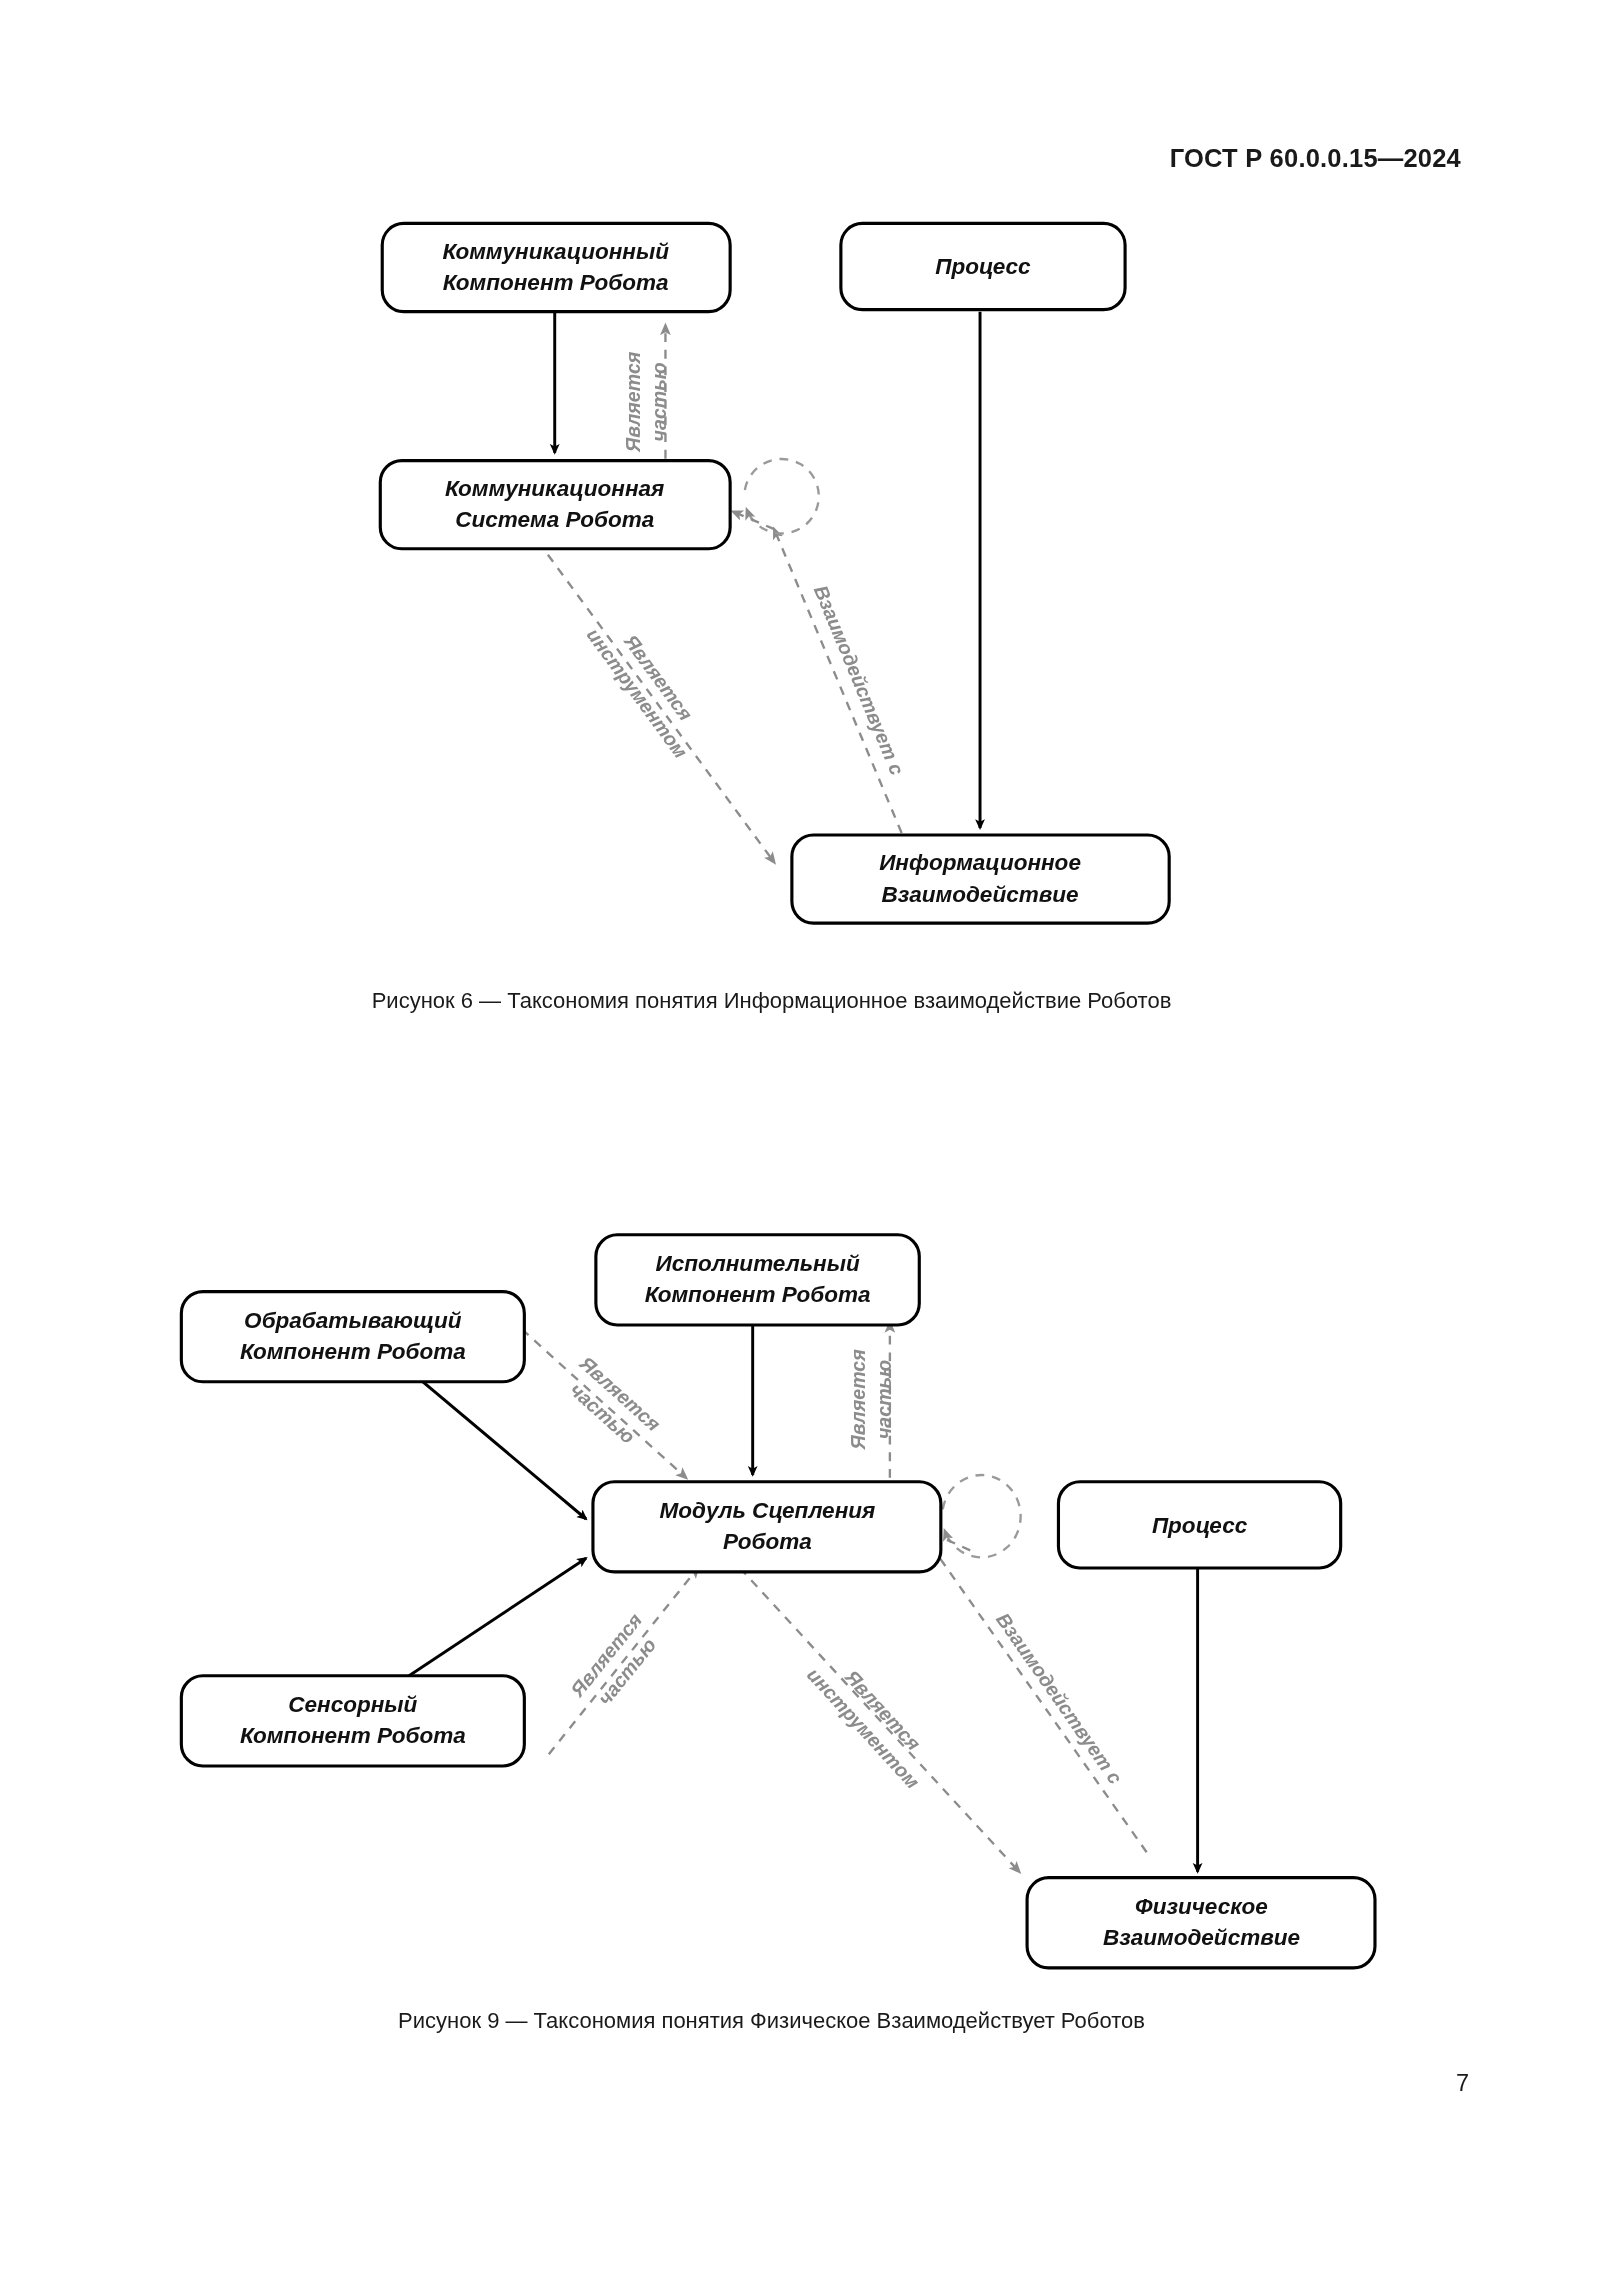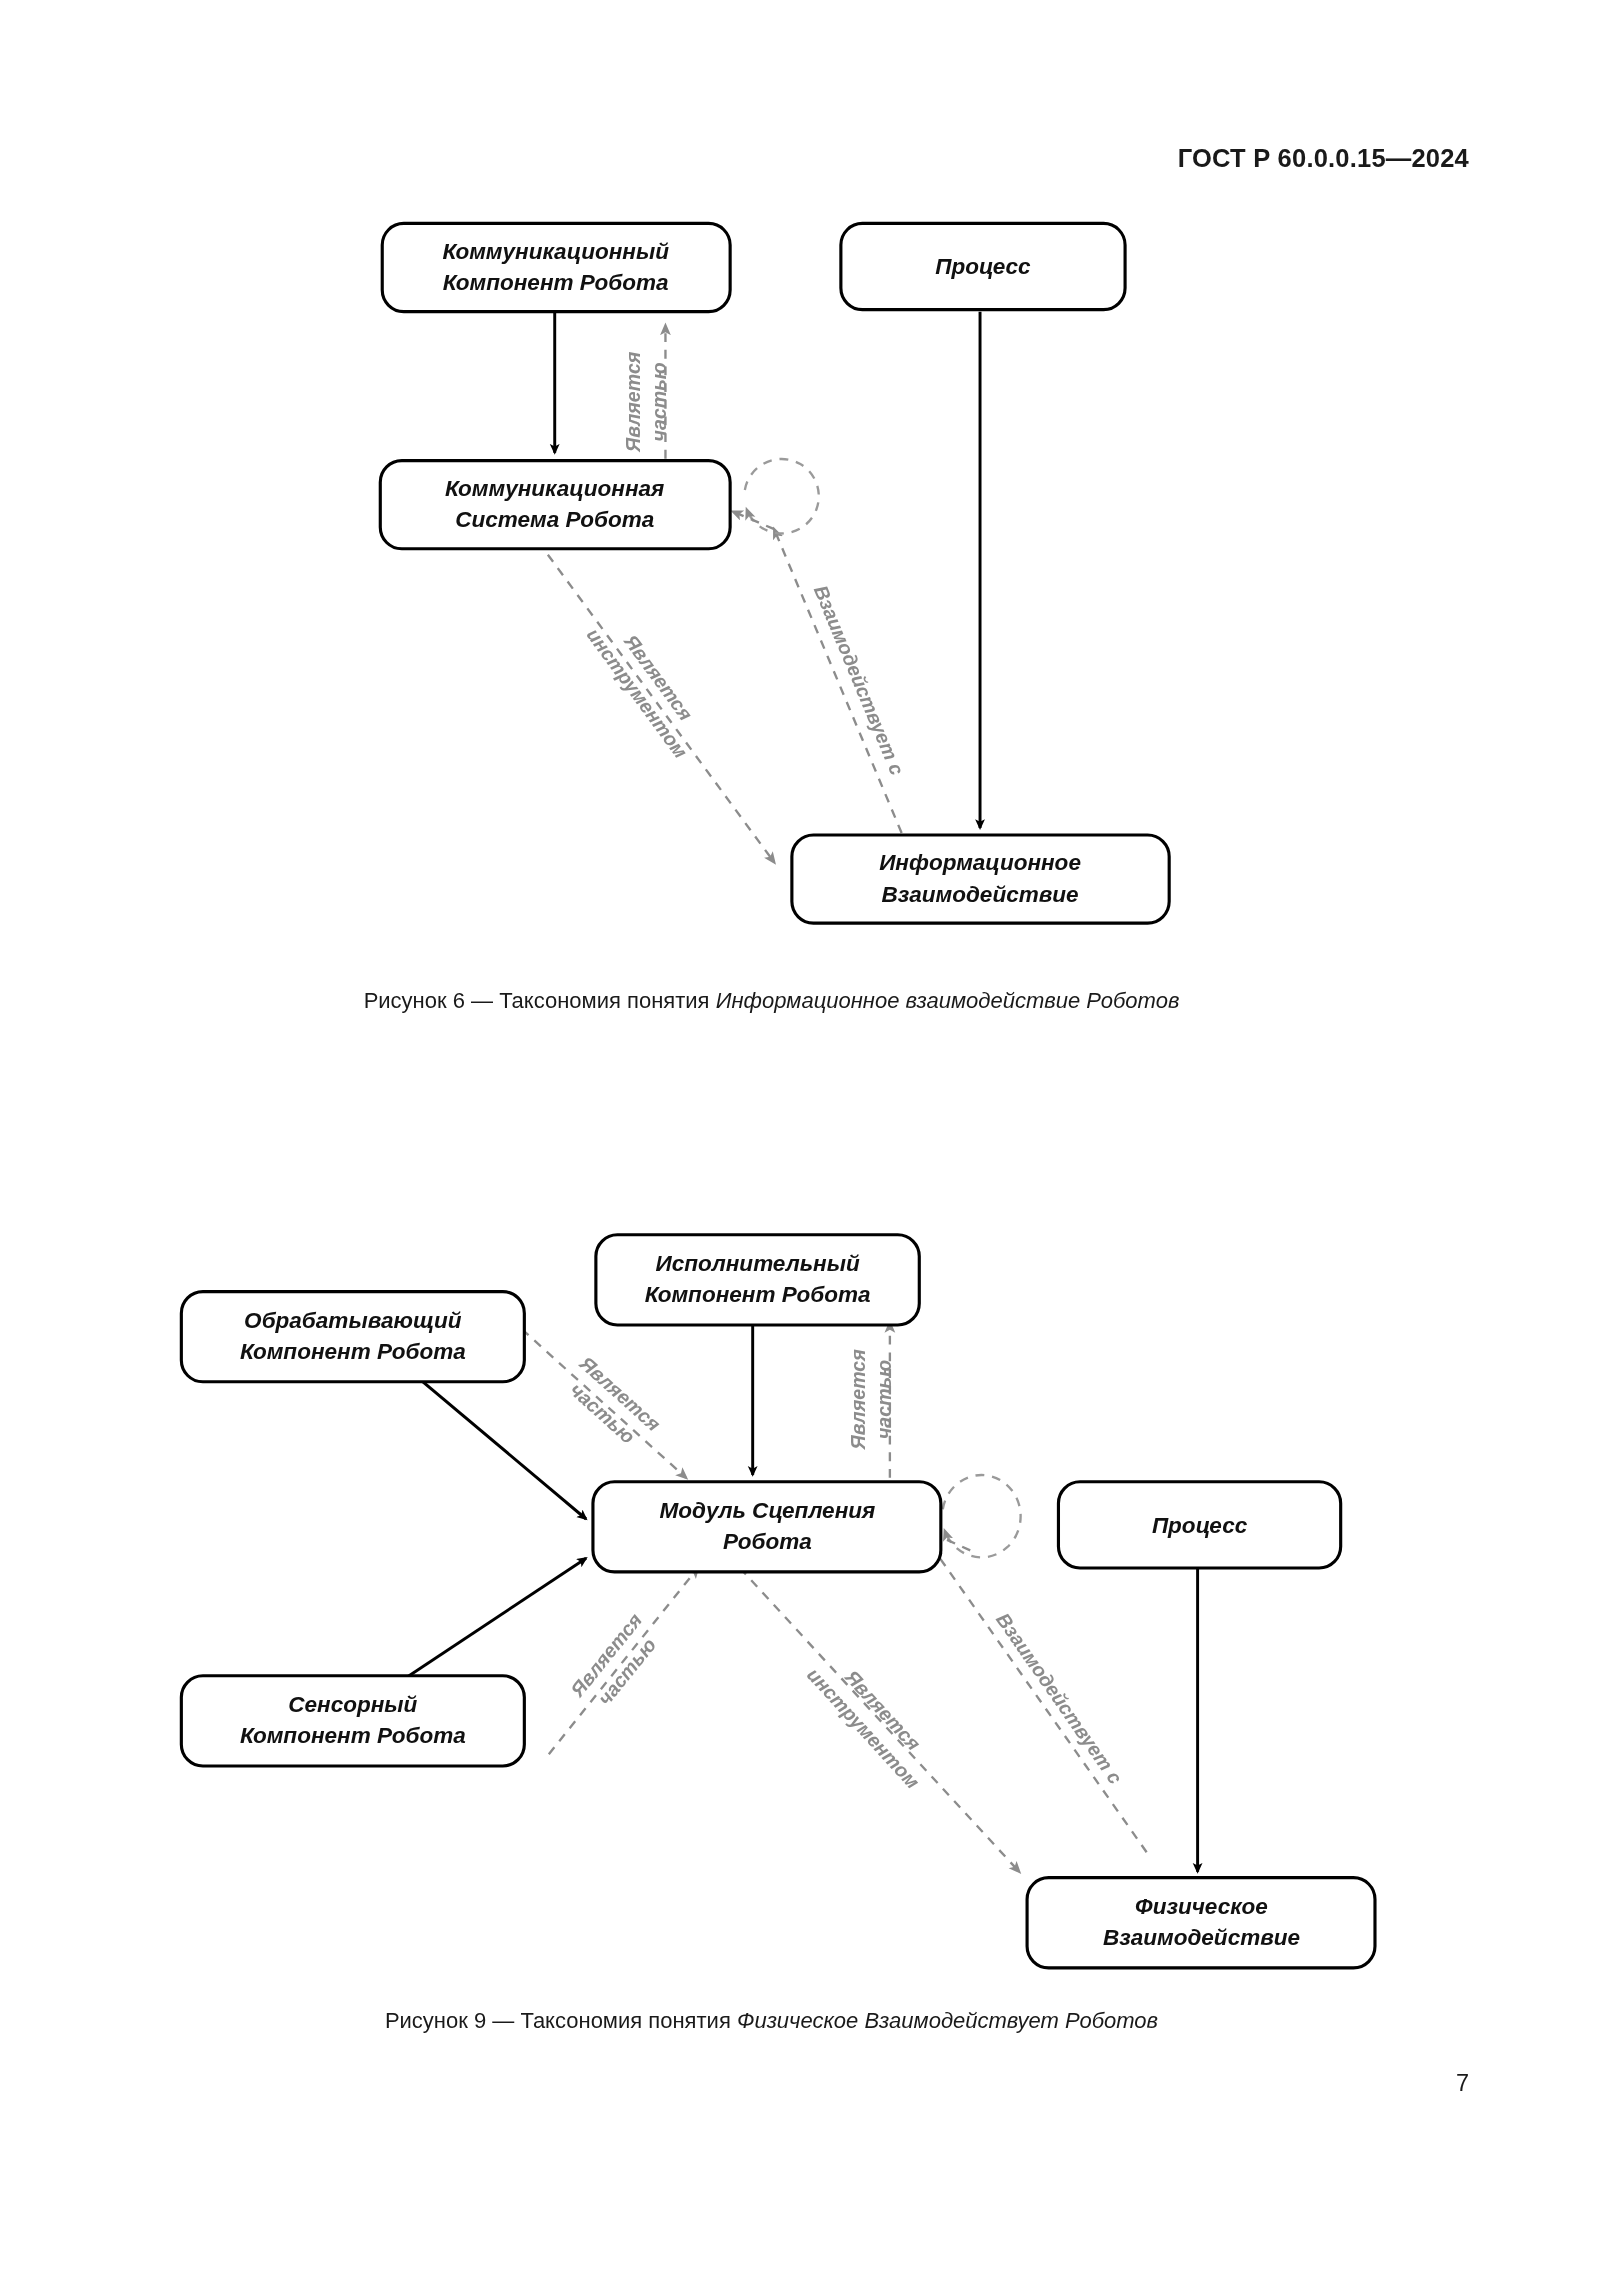--- a/index.html
+++ b/index.html
@@ -5,30 +5,30 @@
   html,body{margin:0;padding:0;background:#fff;}
   body{
     width:1621px;height:2293px;position:relative;
     font-family:"Liberation Sans","DejaVu Sans",sans-serif;
     color:#1a1a1a;overflow:hidden;
   }
   .page{position:absolute;inset:0;}
 
   
   .doc-header{
-    position:absolute;top:144px;right:152px;
+    position:absolute;top:144px;right:160px;
     font-size:25.5px;font-weight:bold;letter-spacing:0.2px;white-space:nowrap;
   }
 
   
   .caption{
     position:absolute;width:100%;text-align:center;
     font-size:22px;white-space:nowrap;
   }
-  .caption .it{font-style:italic;}
+  .caption .it{}
   #caption-5{top:988px;left:-39px;}
   #caption-6{top:2008px;left:-39px;}
 
   
   .page-number{
     position:absolute;top:2070px;right:152px;font-size:23.5px;
   }
 
   
   svg.diagram{position:absolute;left:0;top:0;overflow:visible;}

